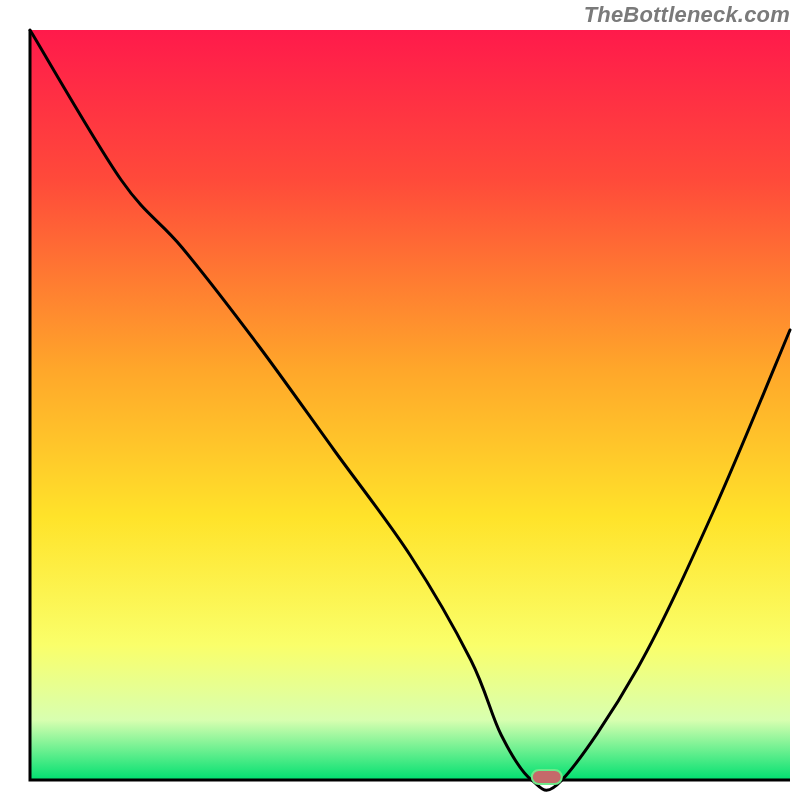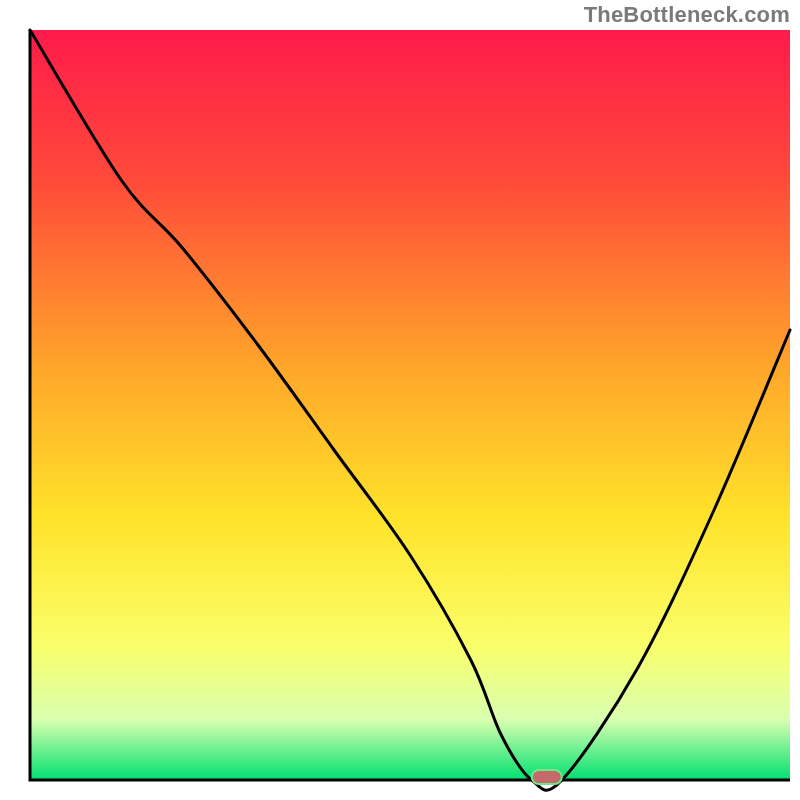--- a/index.html
+++ b/index.html
@@ -7,20 +7,21 @@
     padding: 0;
     width: 800px;
     height: 800px;
     background: #ffffff;
     font-family: Arial, Helvetica, sans-serif;
   }
   .stage {
     position: relative;
     width: 800px;
     height: 774px;
+    font-style: italic;
   }
   .watermark {
     position: absolute;
     top: 2px;
     right: 10px;
     font-size: 22px;
     font-weight: 600;
     color: #7a7a7a;
     letter-spacing: 0.2px;
   }

